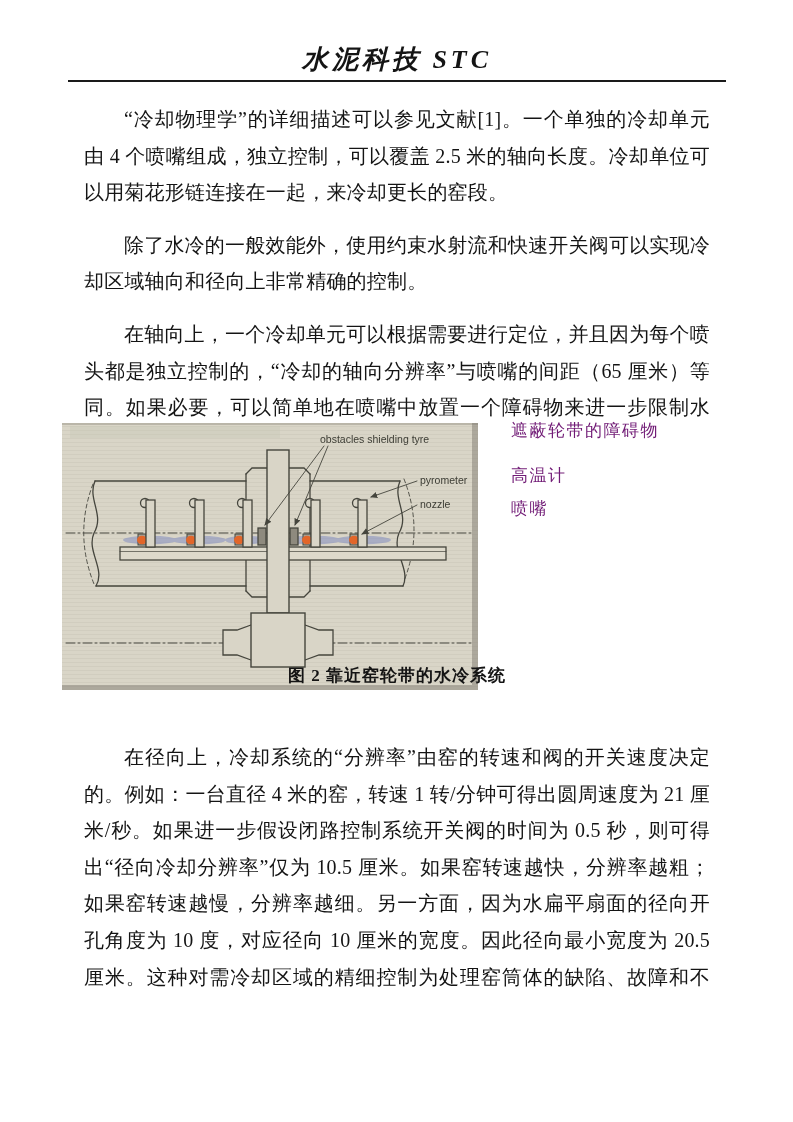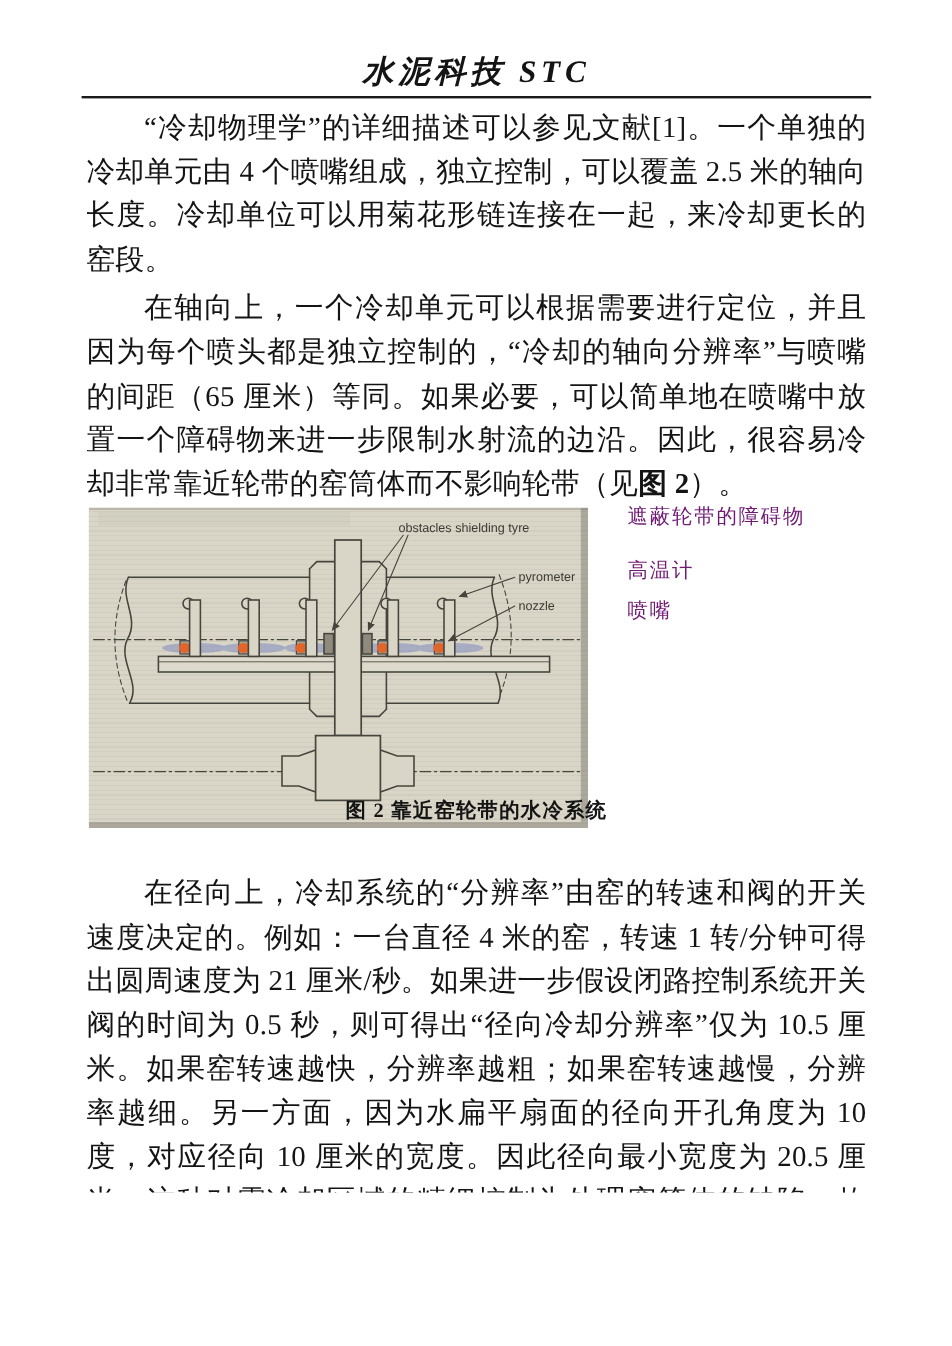--- a/index.html
+++ b/index.html
@@ -15,26 +15,26 @@
   }
   .header-rule{
     position:absolute;top:80px;left:68px;width:658px;height:0;
     border-top:2px solid #1a1a1a;
   }
   
   .text-block{position:absolute;left:68px;width:658px;overflow:hidden;}
   .text-top{top:85px;height:332px;}
   .text-bottom{top:723px;height:302px;}
   .text-block p{
-    margin:4px;text-indent:2em;text-align:justify;
-    font-size:24px;line-height:36.6px;letter-spacing:0.2px;
+    margin:16px;text-indent:2em;text-align:justify;
+    font-size:20px;line-height:36.6px;letter-spacing:0.2px;
   }
   .text-block p .b{font-weight:bold;}
   
-  .figure-row{position:absolute;top:423px;left:68px;width:658px;height:267px;}
+  .figure-row{position:absolute;top:423px;left:56px;width:658px;height:267px;}
   .figure-panel{
     position:absolute;left:6px;top:0;width:416px;height:267px;
     background:repeating-linear-gradient(180deg,#d9d5c7 0 3px,#d1cdbf 3px 4px);
     box-shadow:inset -6px -5px 0 rgba(118,114,104,.45), inset 0 2px 0 rgba(148,144,134,.45);
   }
   .figure-panel svg{position:absolute;left:0;top:0;}
   .fig-annotation{
     position:absolute;left:455px;
     font-family:"Liberation Sans","DejaVu Sans",sans-serif;
     font-size:17px;letter-spacing:1.5px;color:#701a75;white-space:nowrap;
@@ -64,20 +64,21 @@
 </head>
 <body>
 
 <div class="page">
 
   <div class="journal-title">水泥科技 STC</div>
   <div class="header-rule"></div>
 
   <div class="text-block text-top" id="paras-top">
       <p><span>“冷却物理学”的详细描述可以参见文献[1]。一个单独的冷却单元由 4 个喷嘴组成，独立控制，可以覆盖 2.5 米的轴向长度。冷却单位可以用菊花形链连接在一起，来冷却更长的窑段。</span></p>
+      <p><span>除了水冷的一般效能外，使用约束水射流和快速开关阀可以实现冷却区域轴向和径向上非常精确的控制。</span></p>
       <p><span>在轴向上，一个冷却单元可以根据需要进行定位，并且因为每个喷头都是独立控制的，“冷却的轴向分辨率”与喷嘴的间距（65 厘米）等同。如果必要，可以简单地在喷嘴中放置一个障碍物来进一步限制水射流的边沿。因此，很容易冷却非常靠近轮带的窑筒体而不影响轮带（见</span><span class="b">图 2</span><span>）。</span></p>
     </div>
 
   <div class="figure-row">
     <div class="figure-panel">
       <svg width="416" height="267" viewBox="0 0 416 267">
         <defs>
           <marker id="arr" markerWidth="9" markerHeight="8" refX="7" refY="3.5" orient="auto">
             <path d="M0,0 L8,3.5 L0,7 Z" fill="#45453d"></path>
           </marker>

